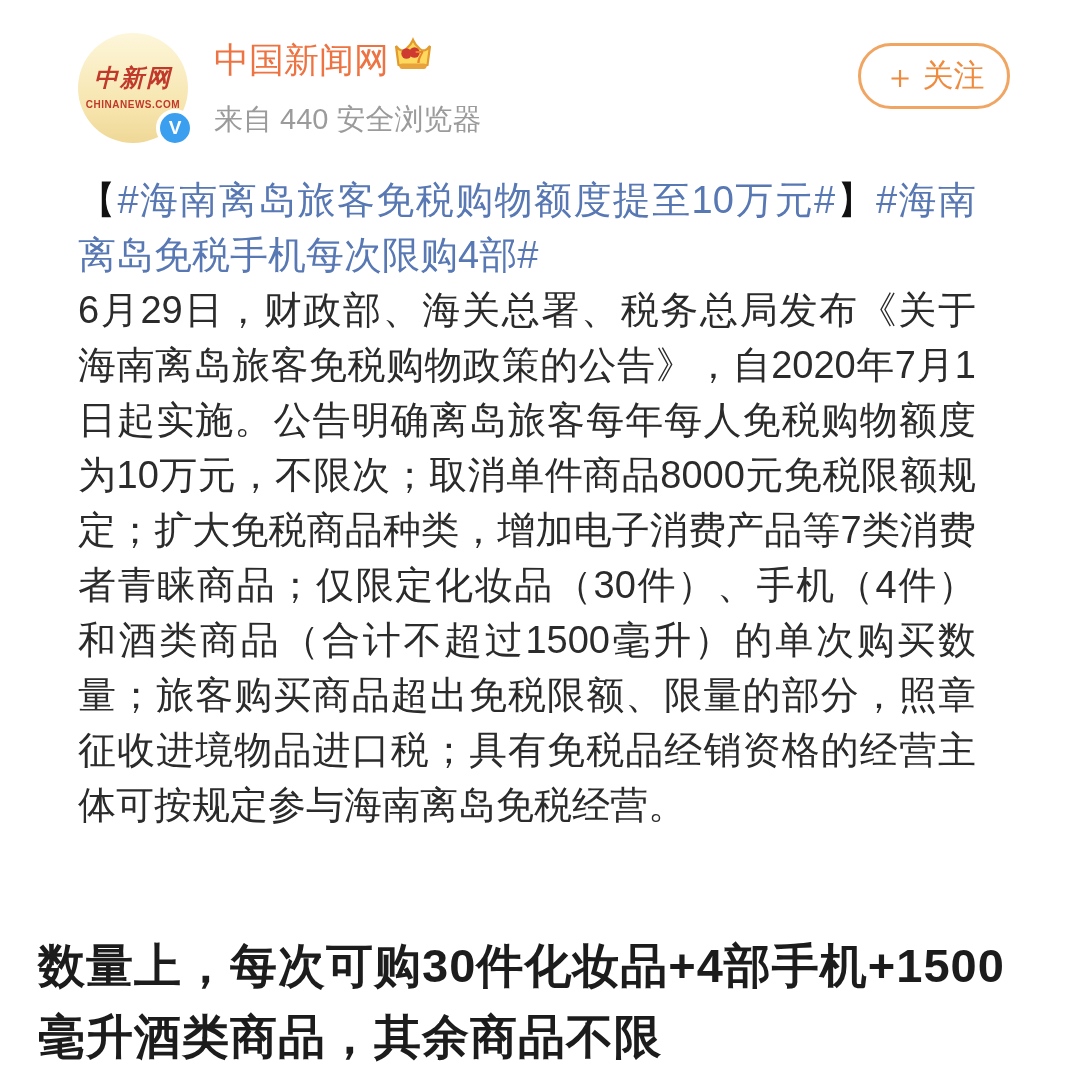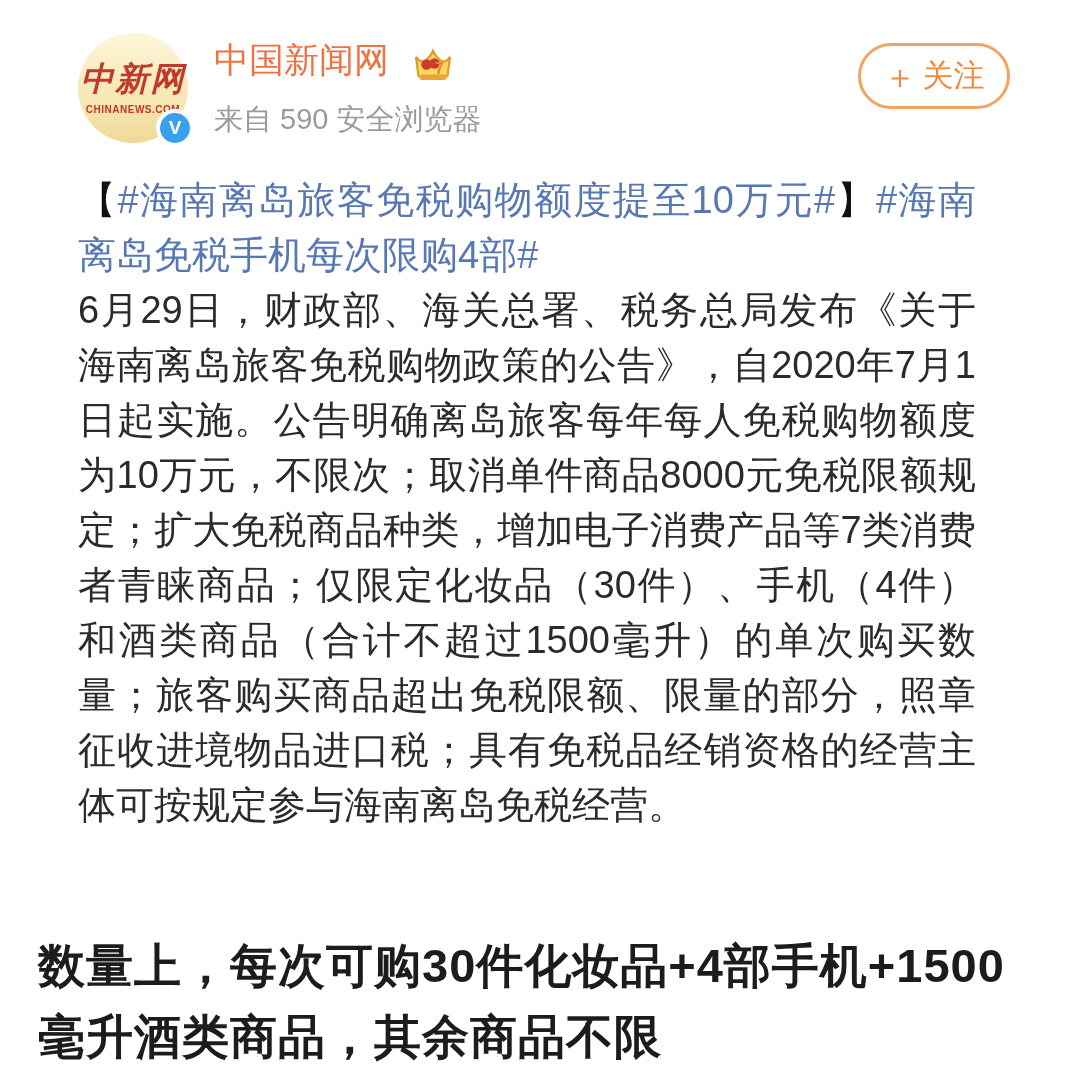--- a/index.html
+++ b/index.html
@@ -22,39 +22,39 @@
   .avatar-wrap { position: relative; width: 110px; height: 110px; flex: 0 0 auto; cursor: pointer; }
   .avatar-circle {
     width: 110px; height: 110px; border-radius: 50%;
     background: linear-gradient(180deg, #fdf6da 0%, #f6e4ac 70%, #efd897 100%);
     display: flex; flex-direction: column; align-items: center; justify-content: center;
     box-sizing: border-box;
   }
   .avatar-cn {
     font-family: "DejaVu Serif", "Liberation Serif", serif;
     font-weight: bold; font-style: italic;
-    font-size: 33px; color: var(--avatar-red); line-height: 1;
+    font-size: 24px; color: var(--avatar-red); line-height: 1;
     letter-spacing: 2px;
   }
   .avatar-en {
     margin-top: 9px;
     font-size: 10px; font-weight: bold; color: var(--avatar-red);
     letter-spacing: 0.5px;
   }
   .v-badge {
     position: absolute; right: -6px; bottom: -4px;
     width: 30px; height: 30px; border-radius: 50%;
     background: var(--verified-blue);
     border: 4px solid #ffffff;
     color: #ffffff; font-size: 19px; font-weight: bold;
     display: flex; align-items: center; justify-content: center;
   }
 
   .user-info { margin-left: 26px; padding-top: 4px; }
-  .name-row { display: flex; align-items: flex-end; gap: 24px; }
+  .name-row { display: flex; align-items: flex-start; gap: 4px; }
   .username { font-size: 35px; color: var(--brand-orange); cursor: pointer; }
   .crown { display: inline-flex; }
   .meta-row {
     margin-top: 16px;
     font-size: 29px; color: var(--meta-gray);
     display: flex; gap: 16px; white-space: nowrap;
   }
 
   .follow-btn {
     position: absolute; right: 70px; top: 43px;
@@ -115,21 +115,21 @@
           <svg width="40" height="36" viewBox="0 0 40 36" aria-hidden="true">
             <path d="M3 9 Q8 16 13 12 Q18 8 20 3 Q22 8 27 12 Q32 16 37 9 L34.5 28 Q20 33.5 5.5 28 Z" fill="#ffd95e" stroke="#e39b2d" stroke-width="2.2"></path>
             <circle cx="13.5" cy="16.5" r="5.2" fill="#cf3a30"></circle>
             <circle cx="21.5" cy="15.5" r="5.2" fill="#cf3a30"></circle>
             <rect x="6.5" y="26.5" width="27" height="5.5" rx="2.7" fill="#e8a33b"></rect>
             <text x="22" y="26" font-size="16" font-weight="bold" fill="#e8822c">7</text>
           </svg>
         </span>
       </div>
       <div class="meta-row">
-        <span>来自 590 安全浏览器</span>
+        <span>来自 440 安全浏览器</span>
       </div>
     </div>
 
     <button class="follow-btn">
       <span class="plus">＋</span>
       <span>关注</span>
     </button>
 
   </div>
 

